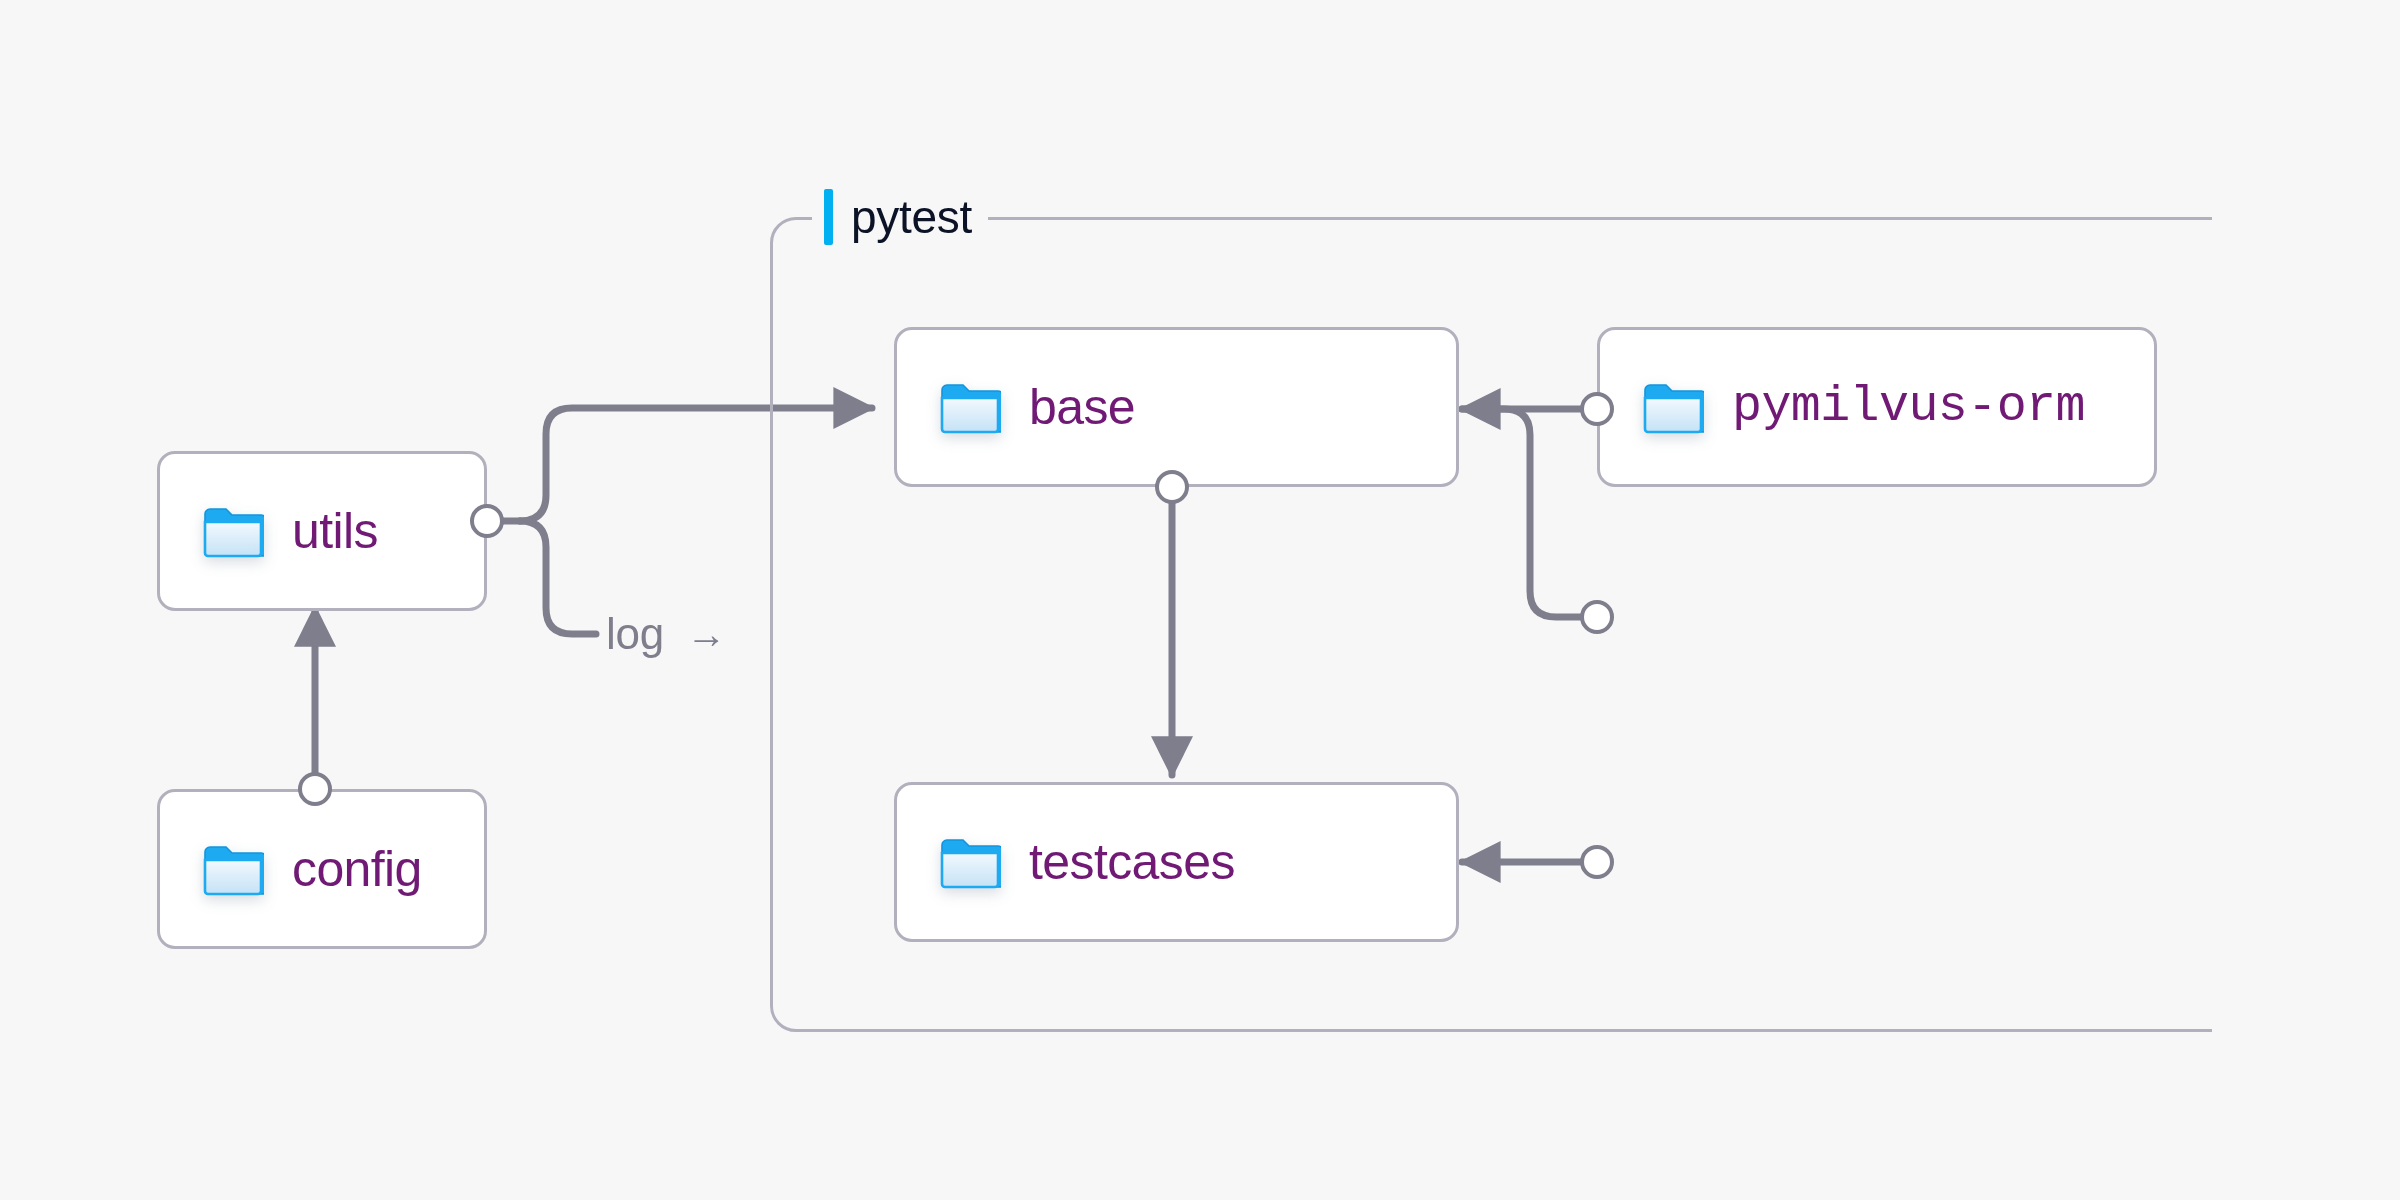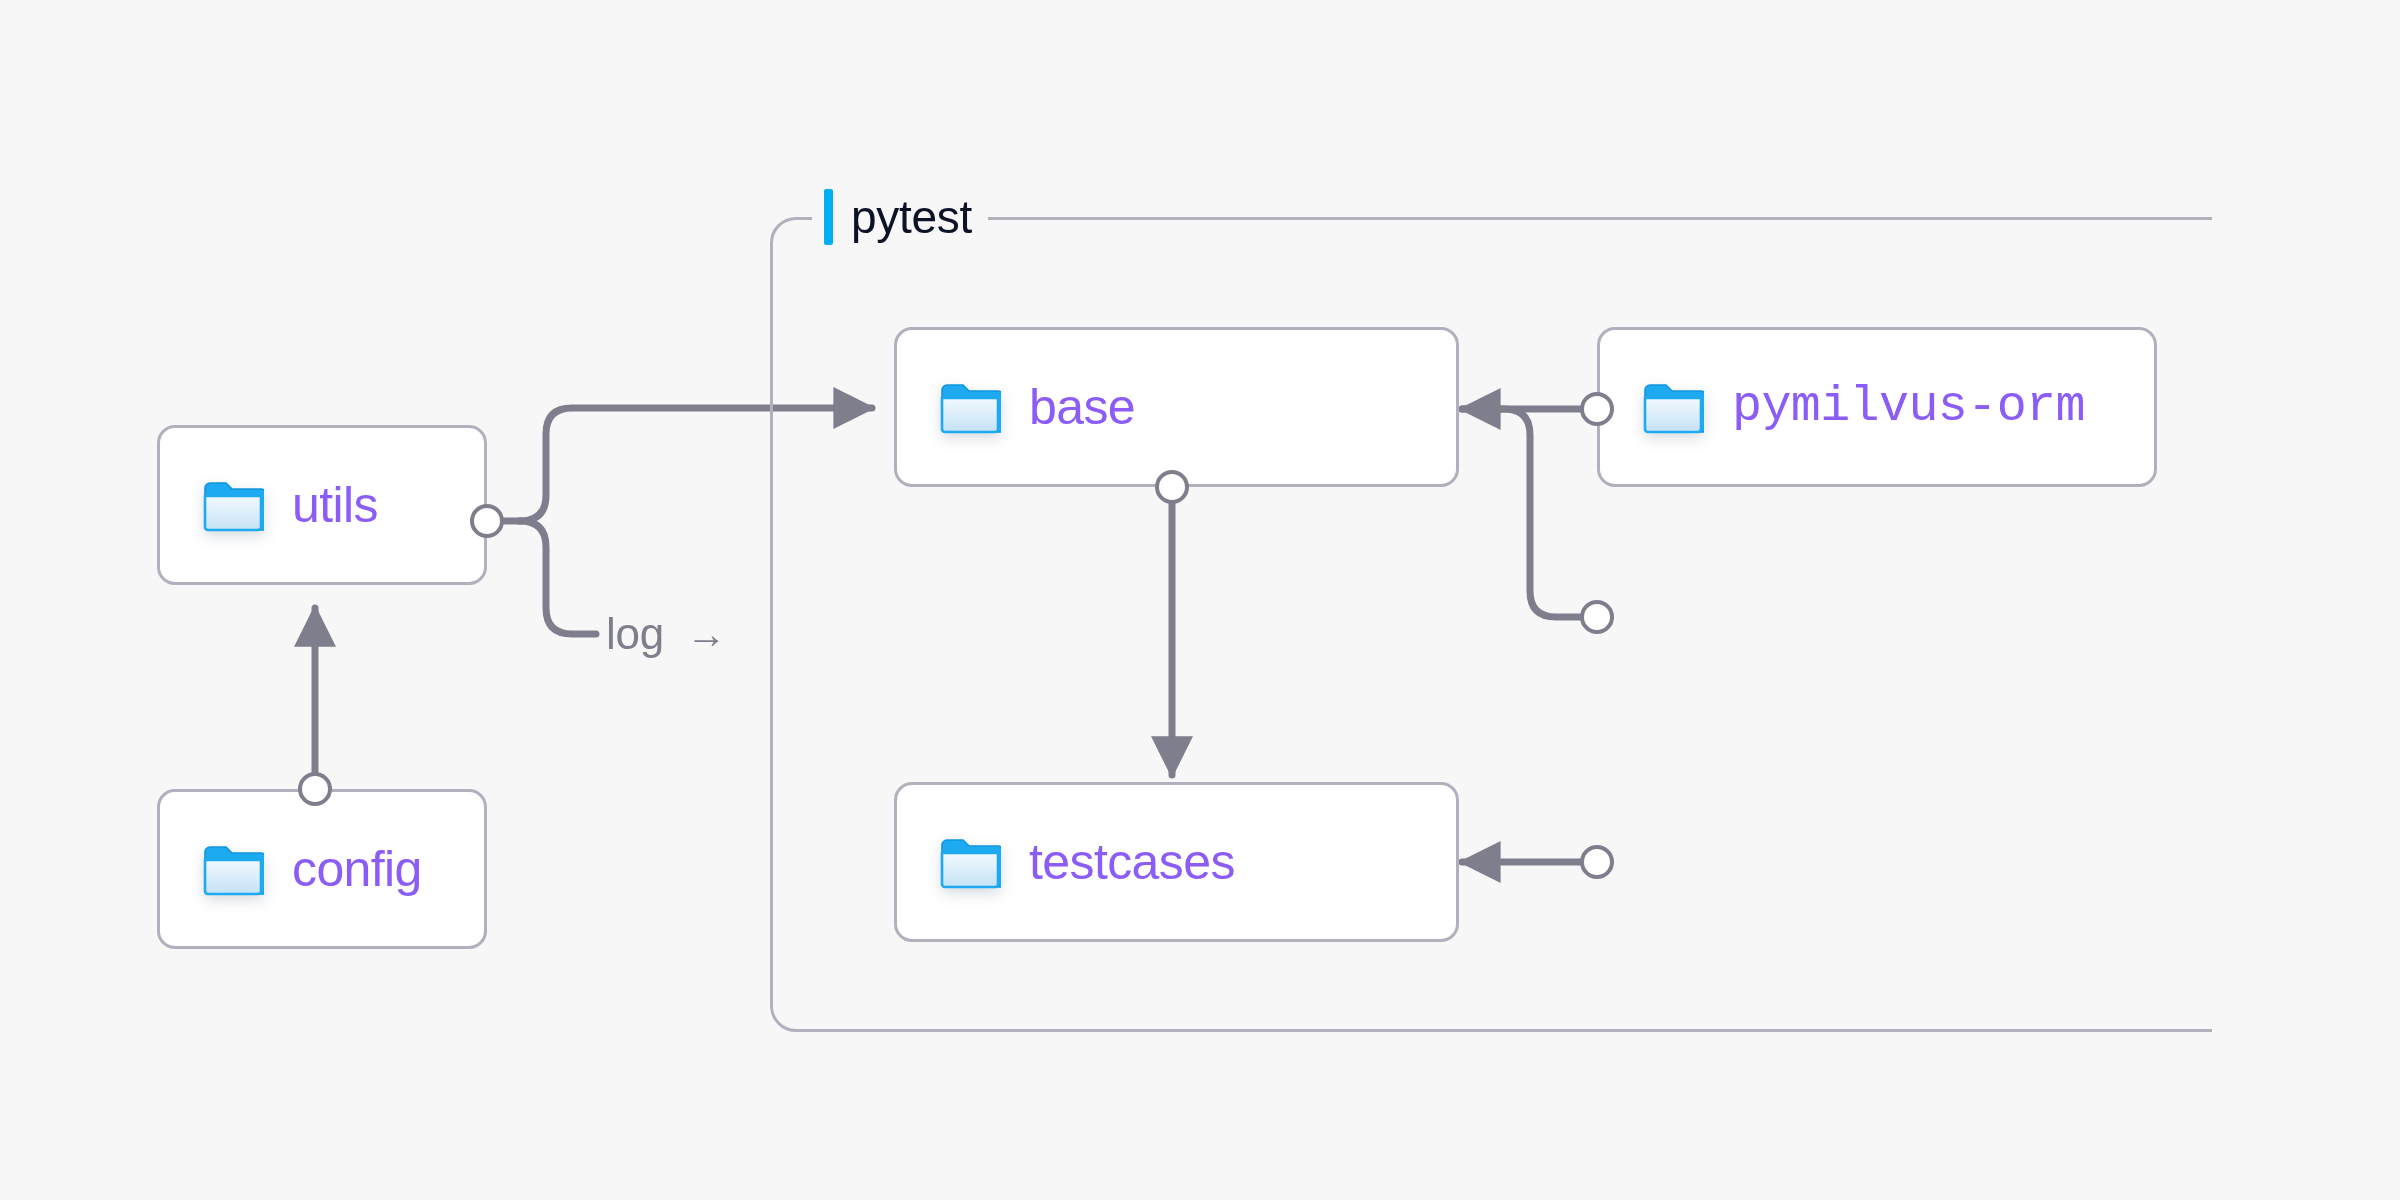--- a/index.html
+++ b/index.html
@@ -67,21 +67,21 @@
     border: 3px solid #b2b0bd;
     border-radius: 18px;
     display: flex;
     align-items: center;
     gap: 28px;
     padding-left: 42px;
   }
   .node .node-label {
     font-size: 50px;
     line-height: 1;
-    color: #8b5cf6;
+    color: #701a75;
     letter-spacing: -0.6px;
     white-space: nowrap;
   }
 
   
   .folder-icon {
     flex: 0 0 auto;
     width: 62px;
     height: 54px;
     display: block;
@@ -150,21 +150,21 @@
 
     <path d="M 1580 862 L 1462 862" fill="none" stroke="#7e7e8c" stroke-width="7" stroke-linecap="round" marker-end="url(#arrowhead)"></path>
   </svg>
 
   <div class="group" style="left:770px; top:217px; width:1475px; height:815px;"></div>
   <div class="group-label" style="left:812px; top:185px;">
     <span class="accent-bar"></span>
     <span class="group-title">pytest</span>
   </div>
 
-  <div class="node" style="left:157px; top:425px; width:330px; height:160px;">
+  <div class="node" style="left:157px; top:451px; width:330px; height:160px;">
     <svg class="folder-icon" viewBox="0 0 62 54">
       <path d="M3 10 a5 5 0 0 1 5-5 h16 l6 6 h29 a5 5 0 0 1 5 5 v33 a3 3 0 0 1 -3 3 h-55 a3 3 0 0 1 -3 -3 z" fill="#1eaaf1" stroke="#1295dd" stroke-width="1.6"></path>
       <path d="M3 18 h56 v31 a3 3 0 0 1 -3 3 h-50 a3 3 0 0 1 -3 -3 z" fill="url(#folderGrad)" stroke="#1eaaf1" stroke-width="2.6"></path>
     </svg>
     <span class="node-label">utils</span>
   </div>
   <div class="port" style="left:470px; top:504px;"></div>
 
   <div class="node" style="left:157px; top:789px; width:330px; height:160px;">
     <svg class="folder-icon" viewBox="0 0 62 54">

